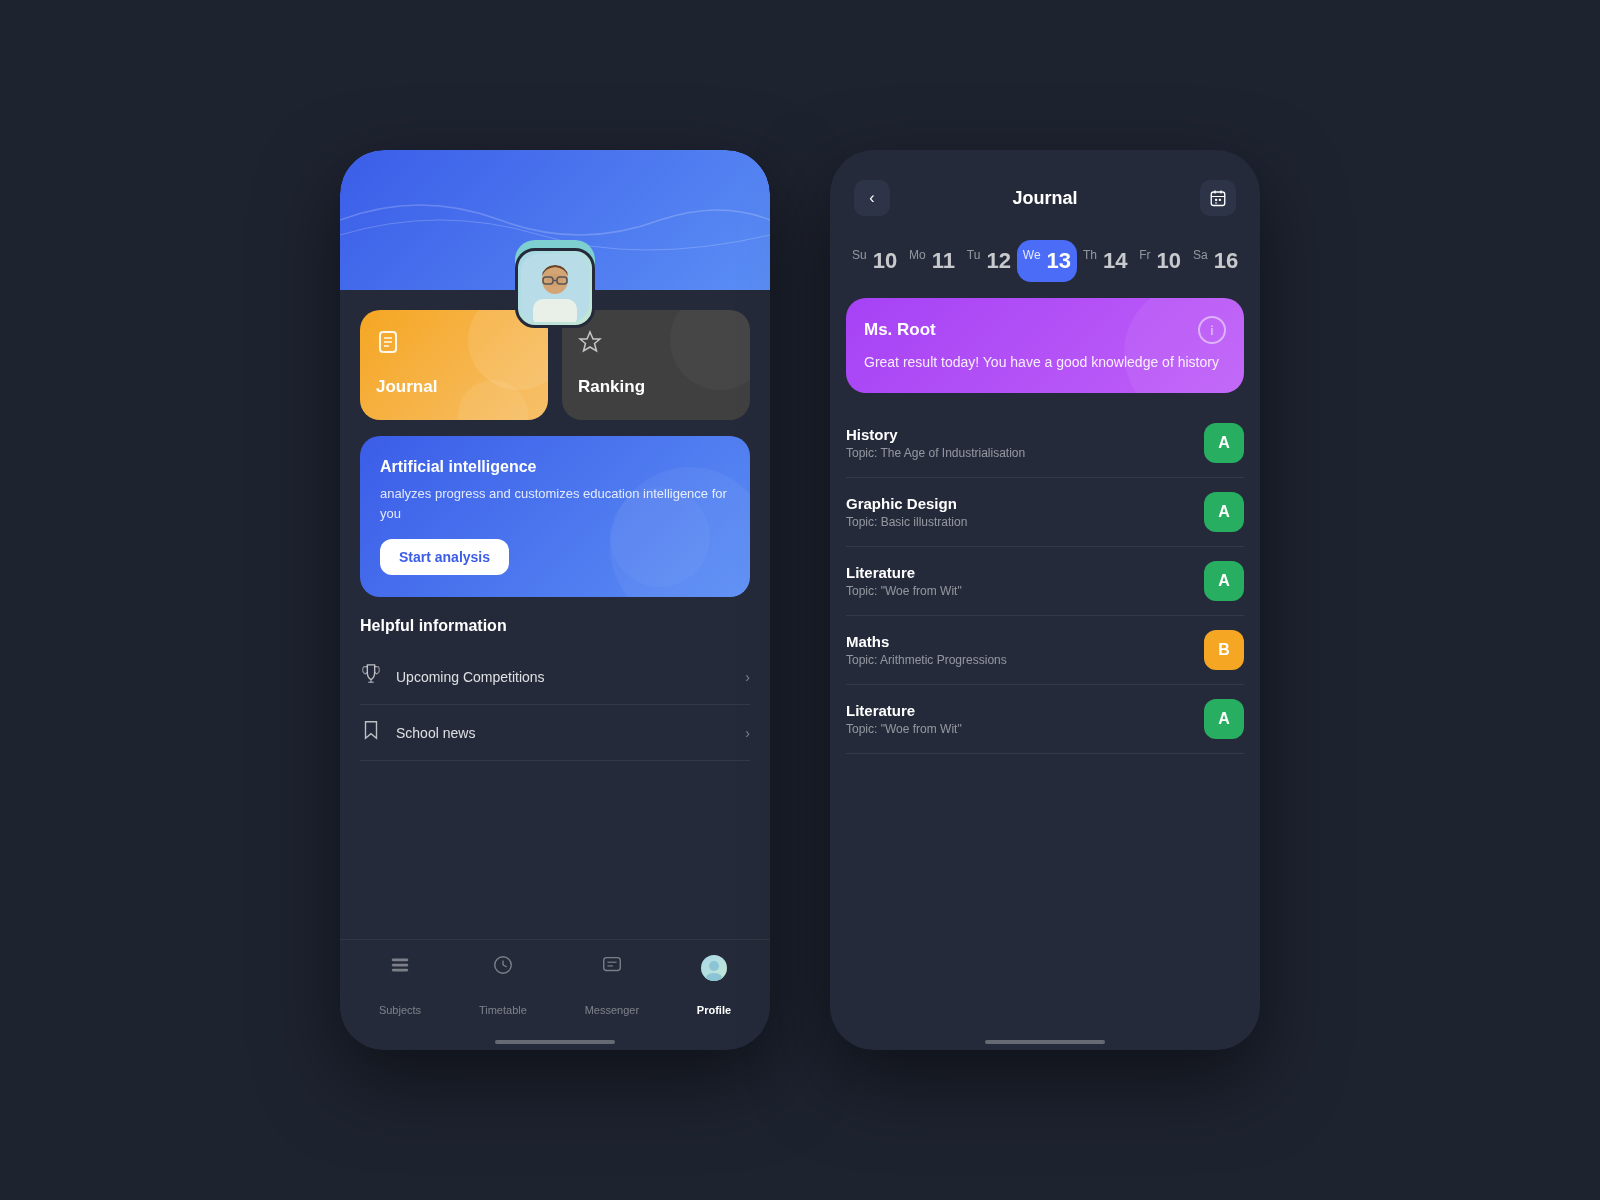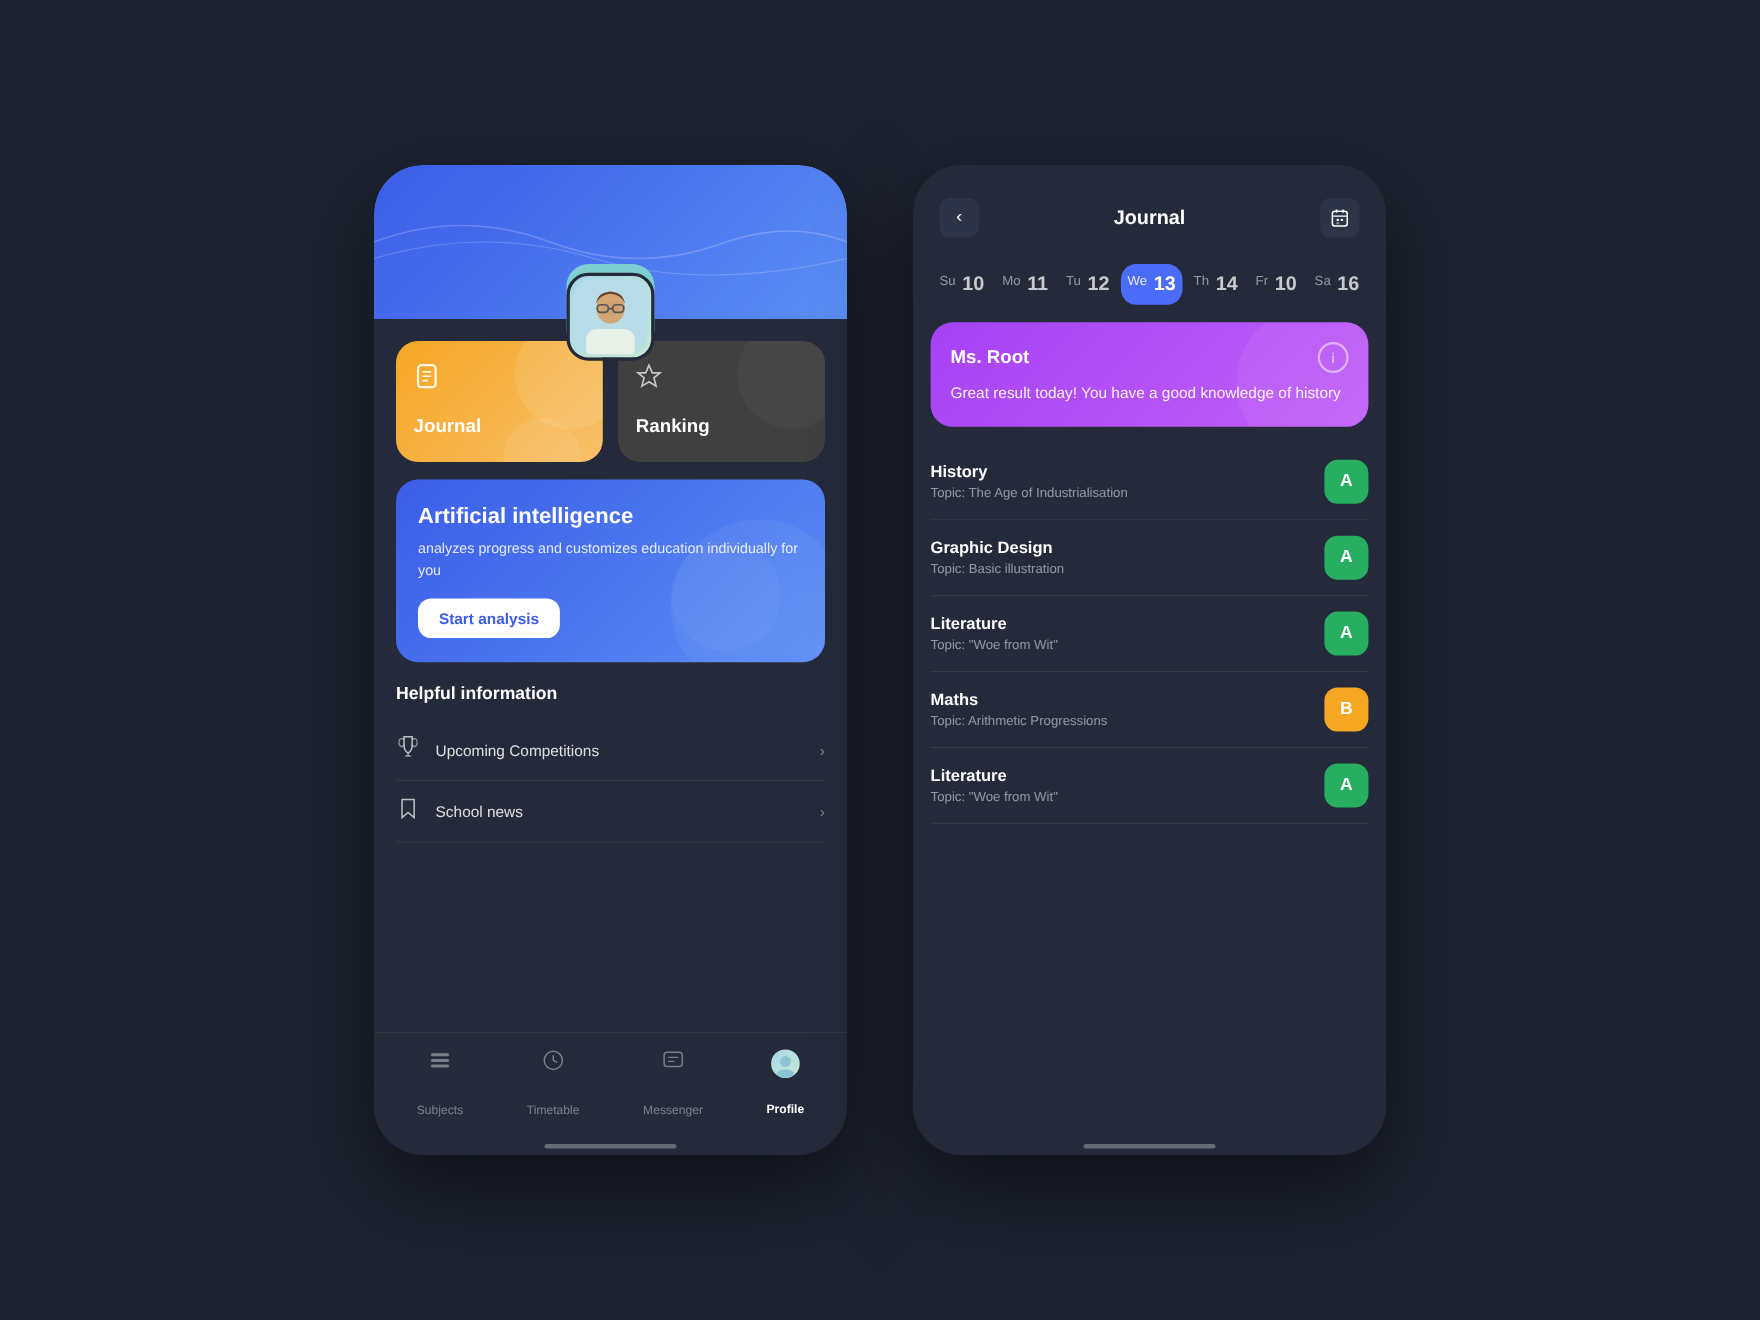--- a/index.html
+++ b/index.html
@@ -201,21 +201,21 @@
       position: absolute;
       bottom: 10px;
       right: 40px;
       width: 100px;
       height: 100px;
       border-radius: 50%;
       background: rgba(255,255,255,0.04);
     }
     .ai-title {
       color: #fff;
-      font-size: 20px;
+      font-size: 16px;
       font-weight: 700;
       margin-bottom: 8px;
     }
     .ai-desc {
       color: rgba(255,255,255,0.85);
       font-size: 13px;
       line-height: 1.5;
       margin-bottom: 16px;
     }
     .ai-button {
@@ -378,21 +378,21 @@
     }
     .day-cell.active {
       background: #4a6cf7;
     }
     .day-name {
       font-size: 12px;
       color: rgba(255,255,255,0.5);
     }
     .day-cell.active .day-name { color: rgba(255,255,255,0.85); }
     .day-num {
-      font-size: 18px;
+      font-size: 22px;
       font-weight: 700;
       color: rgba(255,255,255,0.75);
     }
     .day-cell.active .day-num { color: #fff; }
 
     
     .teacher-card {
       margin: 0 16px 16px;
       background: linear-gradient(135deg, #a642f5, #c060f8);
       border-radius: 20px;
@@ -537,21 +537,21 @@
           <svg width="24" height="24" viewBox="0 0 24 24" fill="none">
             <polygon points="12,2 15,9 22,9 16.5,13.5 18.5,21 12,17 5.5,21 7.5,13.5 2,9 9,9" stroke="rgba(255,255,255,0.7)" stroke-width="1.5" fill="none"></polygon>
           </svg>
         </div>
         <div class="card-ranking-label">Ranking</div>
       </div>
     </div>
 
     <div class="ai-banner">
       <div class="ai-title">Artificial intelligence</div>
-      <div class="ai-desc">analyzes progress and customizes education individually for you</div>
+      <div class="ai-desc">analyzes progress and customizes education intelligence for you</div>
       <button class="ai-button">Start analysis</button>
     </div>
 
     <div class="helpful-section">
       <div class="helpful-title">Helpful information</div>
       <div class="info-item">
         <span class="info-icon">
           <svg width="22" height="22" viewBox="0 0 24 24" fill="none">
             <path d="M8,2 L16,2 L16,10 Q16,16 12,18 Q8,16 8,10Z" stroke="rgba(255,255,255,0.7)" stroke-width="1.5" fill="none"></path>
             <path d="M5,4 L8,4" stroke="rgba(255,255,255,0.5)" stroke-width="1.5"></path>

